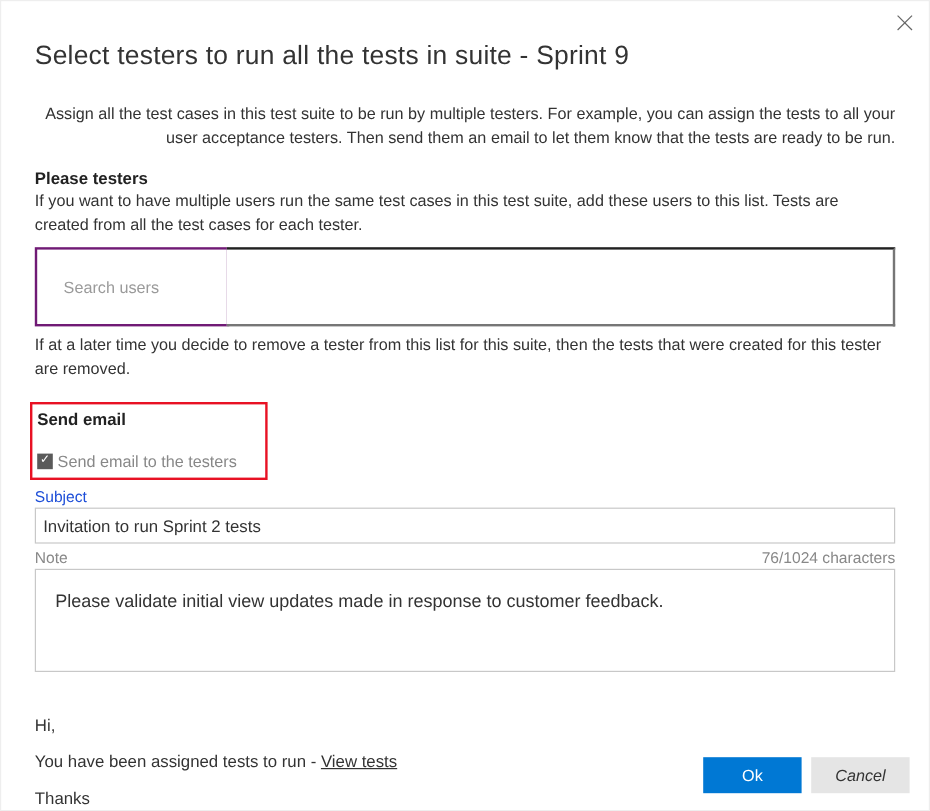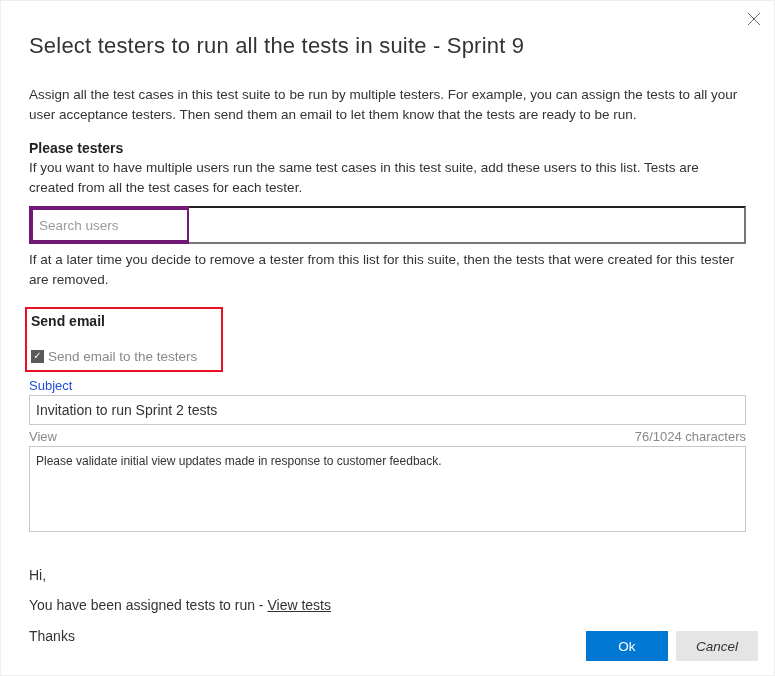--- a/index.html
+++ b/index.html
@@ -30,38 +30,39 @@
       letter-spacing: 0.2px;
     }
     .content {
       padding: 26px 28px 0 28px;
     }
     .intro {
       font-size: 13.5px;
       color: #333;
       line-height: 1.5;
       margin-bottom: 14px;
+      text-align: right;
     }
     .section-title {
       font-size: 14px;
       font-weight: 700;
       color: #222;
       margin-bottom: 2px;
     }
     .section-desc {
       font-size: 13.5px;
       color: #333;
       line-height: 1.5;
       margin-bottom: 8px;
     }
     .highlight-search {
-      border: 4px solid #701a75;
+      border: 2px solid #701a75;
       display: inline-block;
       width: 162px;
-      padding: 0;
+      padding: 16px;
     }
     .highlight-search .inner-input {
       width: 100%;
       height: 30px;
       border: none;
       outline: none;
       font-size: 13.5px;
       padding: 0 6px;
       font-family: inherit;
       color: #333;
@@ -130,22 +131,22 @@
       font-size: 13px;
       color: #888;
       margin-top: 4px;
       margin-bottom: 2px;
     }
     .note-box {
       width: 100%;
       height: 86px;
       border: 1px solid #c8c8c8;
       outline: none;
-      font-size: 12px;
-      padding: 6px;
+      font-size: 15px;
+      padding: 16px;
       font-family: inherit;
       color: #333;
       resize: none;
       line-height: 1.4;
     }
     .preview {
       margin-top: 24px;
       font-size: 14px;
       color: #333;
       line-height: 2.2;
@@ -204,21 +205,21 @@
     <div class="checkbox-row">
       <span class="checkbox">✓</span>
       <span class="checkbox-label">Send email to the testers</span>
     </div>
   </div>
 
   <div class="field-label">Subject</div>
   <input class="subject-input" type="text" value="Invitation to run Sprint 2 tests" style="">
 
   <div class="note-row">
-    <span>View</span>
+    <span>Note</span>
     <span>76/1024 characters</span>
   </div>
   <textarea class="note-box" style="">Please validate initial view updates made in response to customer feedback.</textarea>
 
   <div class="preview">
     <div>Hi,</div>
     <div>
       <span>You have been assigned tests to run - </span><a href="#">View tests</a>
     </div>
     <div>Thanks</div>

